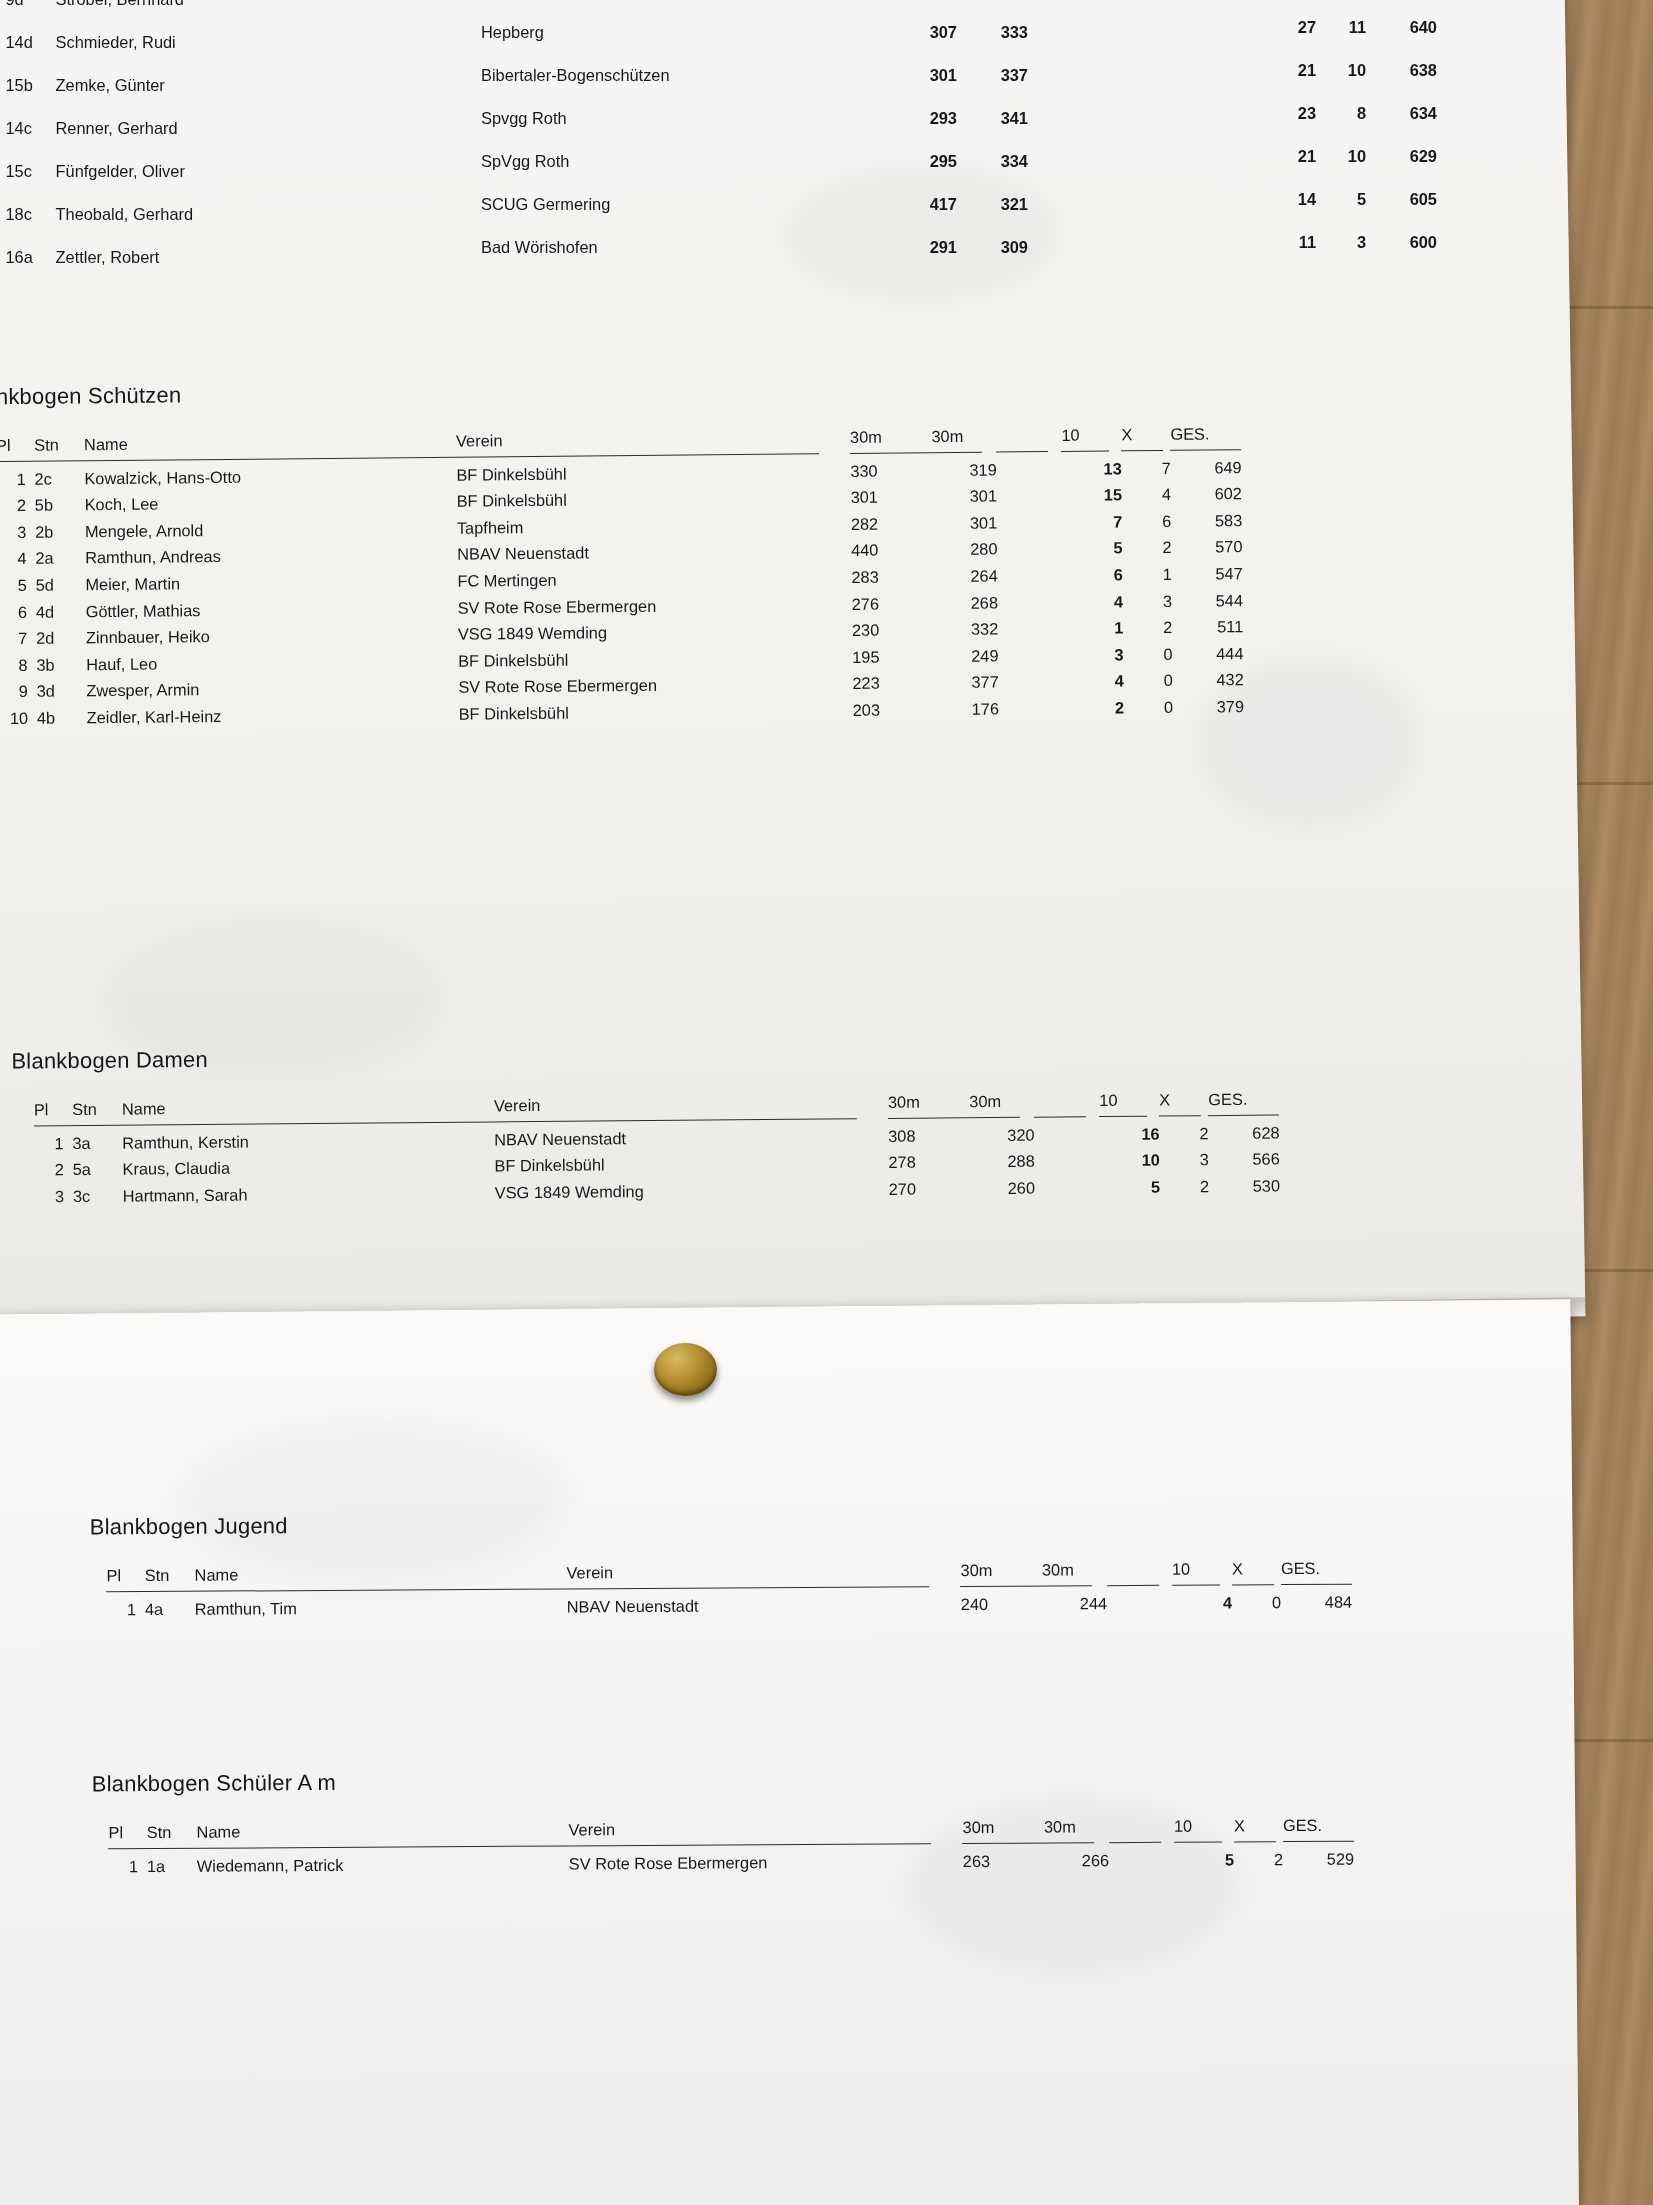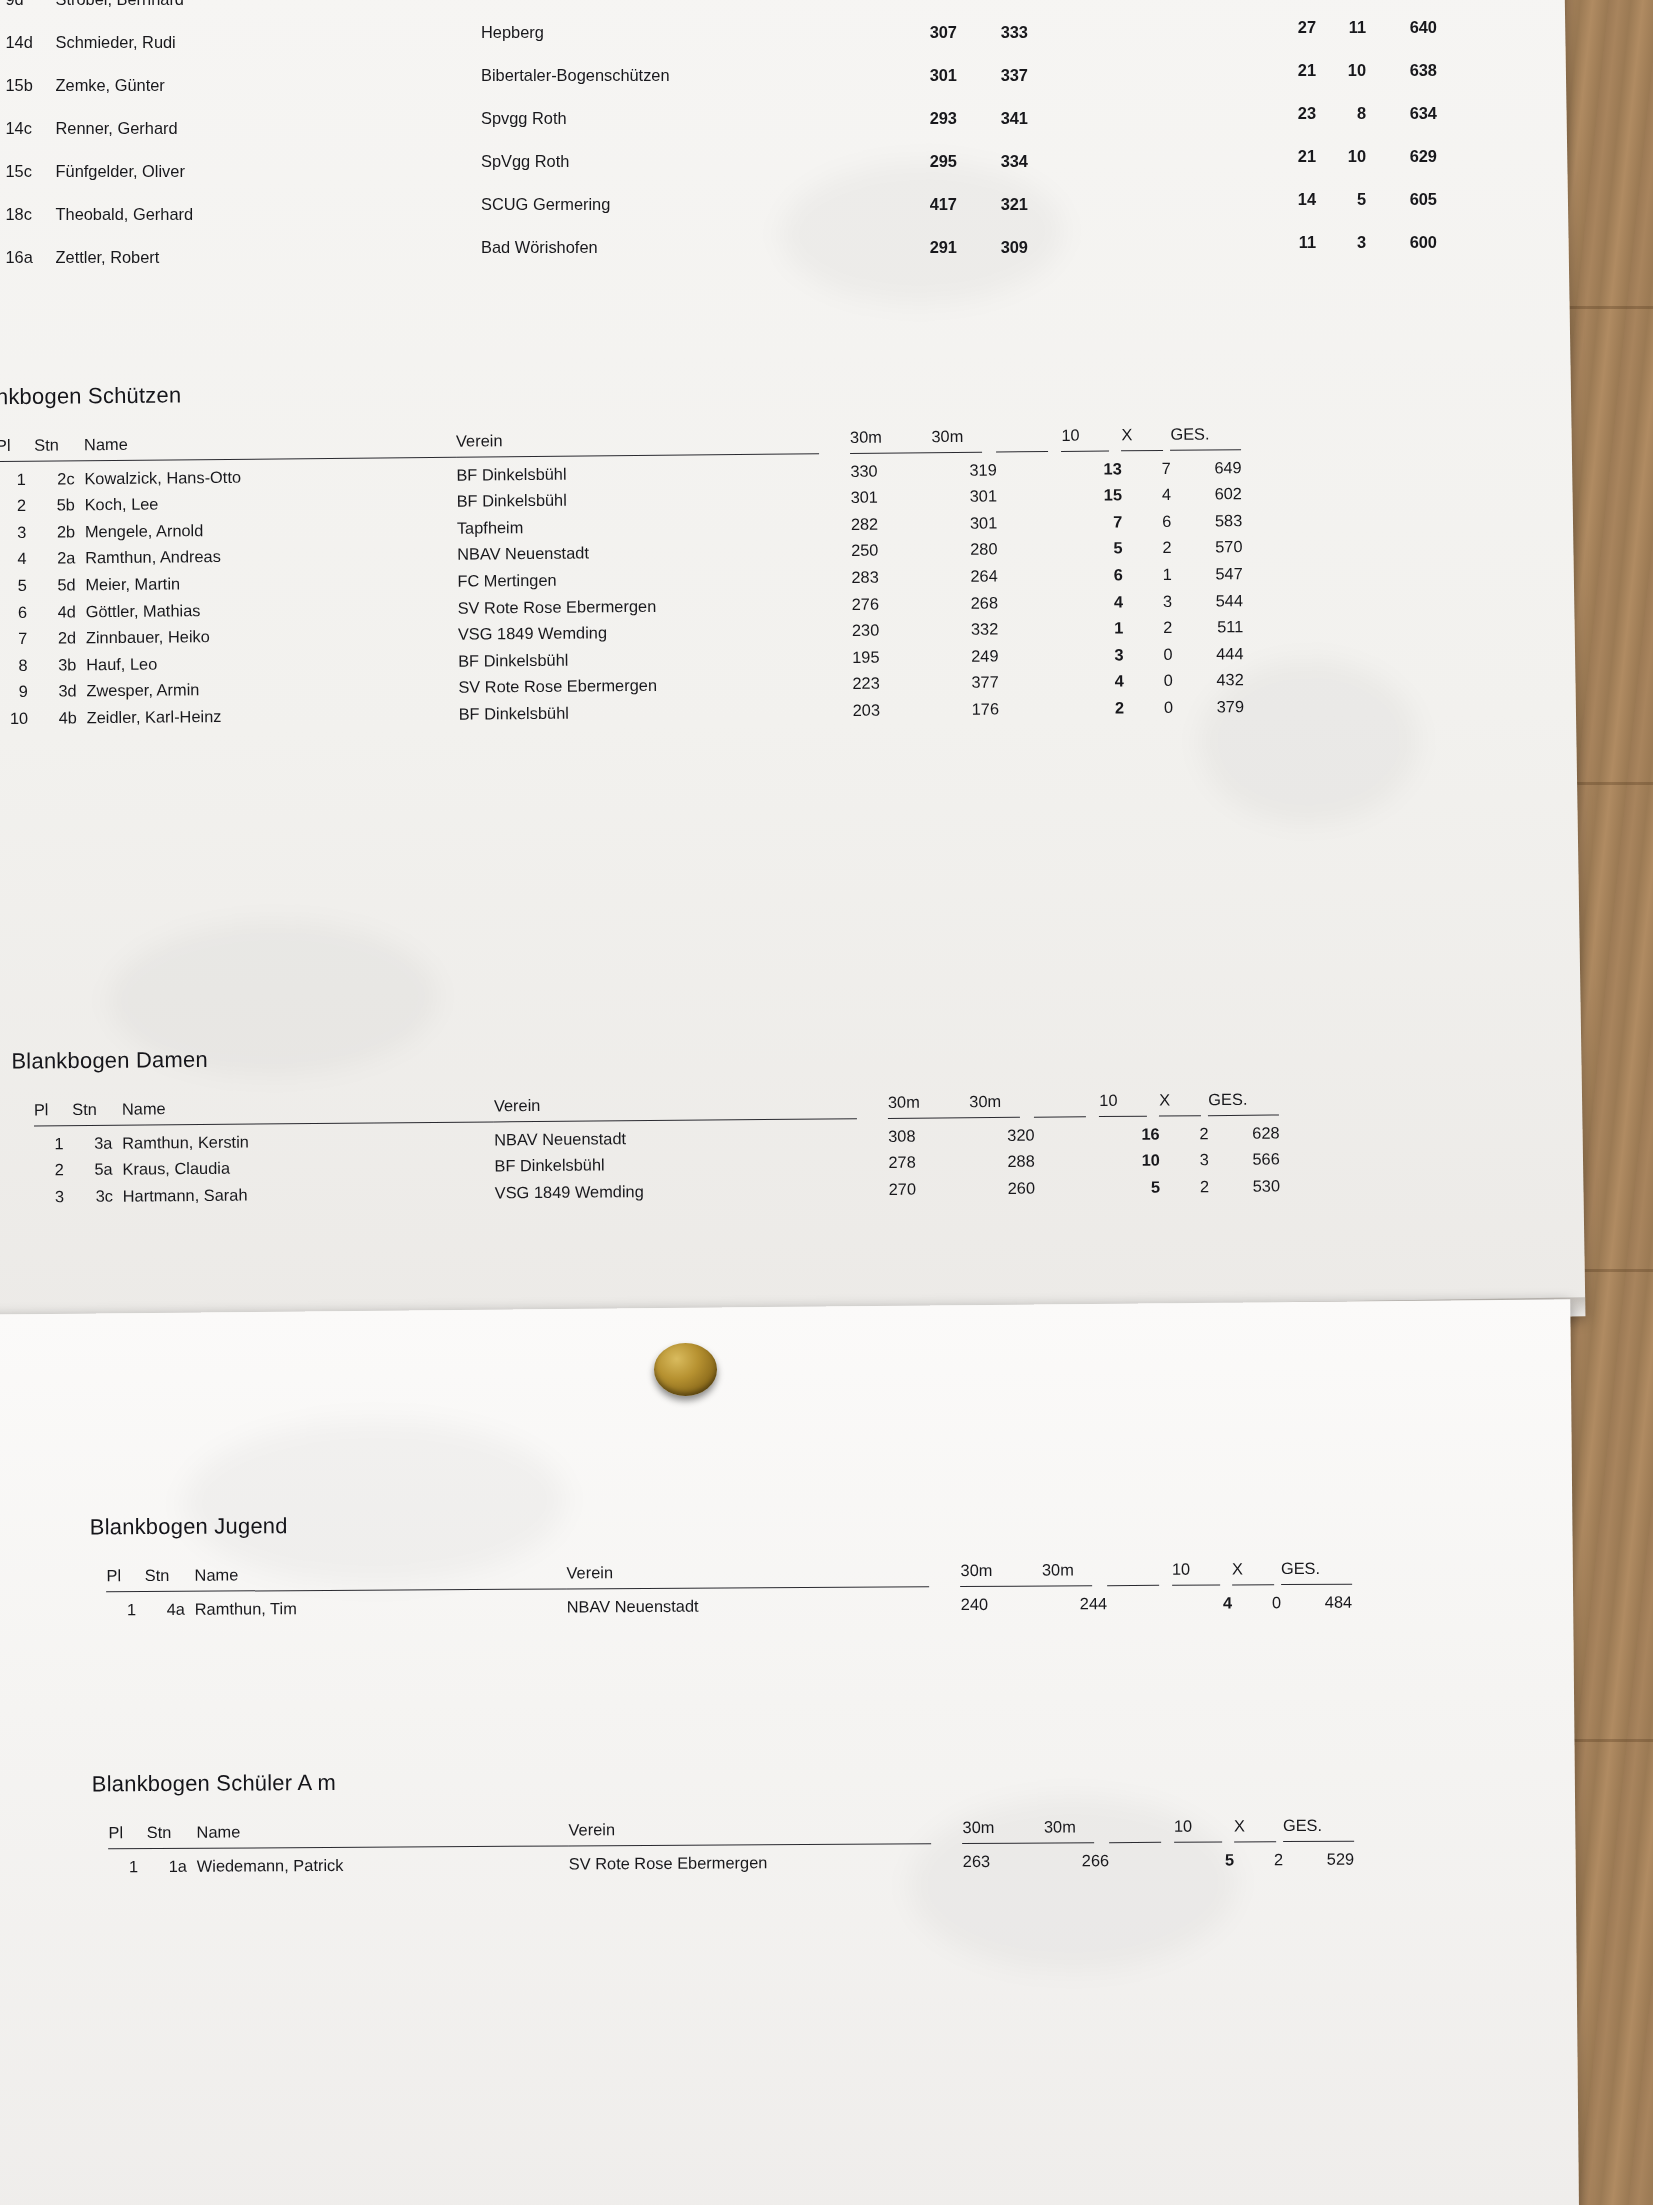--- a/index.html
+++ b/index.html
@@ -113,21 +113,21 @@
   }
   .rule-row td {
     padding: 0 0 6.6px 0;
   }
   .rule {
     height: 0;
     border-bottom: 1.1px solid #2a2a30;
     width: 100%;
   }
   .c-pl     { width: 29.5px;  text-align: right; padding-right: 8.8px !important; }
-  .c-stn    { width: 40px;  text-align: right;  padding-right: 9.8px !important; }
+  .c-stn    { width: 40px;  text-align: left;  padding-right: 9.8px !important; }
   .c-name   { width: 372px; text-align: left; }
   .c-verein { width: 394px; text-align: left; }
   .c-d1     { width: 65px; text-align: left; padding-right: 16.4px !important; }
   .c-d2     { width: 65px; text-align: right; }
   .c-sp     { width: 65px; }
   .c-10     { width: 60px; text-align: right; font-weight: bold; }
   .c-x      { width: 49px;  text-align: right; }
   .c-ges    { width: 71px; text-align: right; }
 
   
@@ -289,21 +289,21 @@
           <td class="c-sp"></td>
           <td class="c-10">7</td>
           <td class="c-x">6</td>
           <td class="c-ges">583</td>
         </tr>
     <tr>
           <td class="c-pl">4</td>
           <td class="c-stn">2a</td>
           <td class="c-name">Ramthun, Andreas</td>
           <td class="c-verein">NBAV Neuenstadt</td>
-          <td class="c-d1">250</td>
+          <td class="c-d1">440</td>
           <td class="c-d2">280</td>
           <td class="c-sp"></td>
           <td class="c-10">5</td>
           <td class="c-x">2</td>
           <td class="c-ges">570</td>
         </tr>
     <tr>
           <td class="c-pl">5</td>
           <td class="c-stn">5d</td>
           <td class="c-name">Meier, Martin</td>

